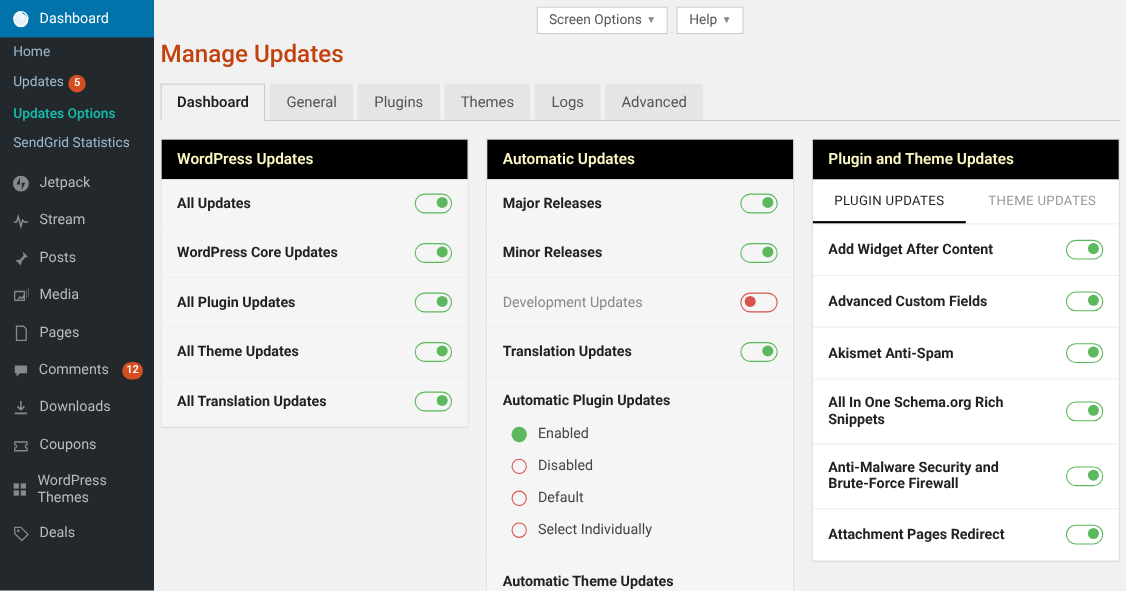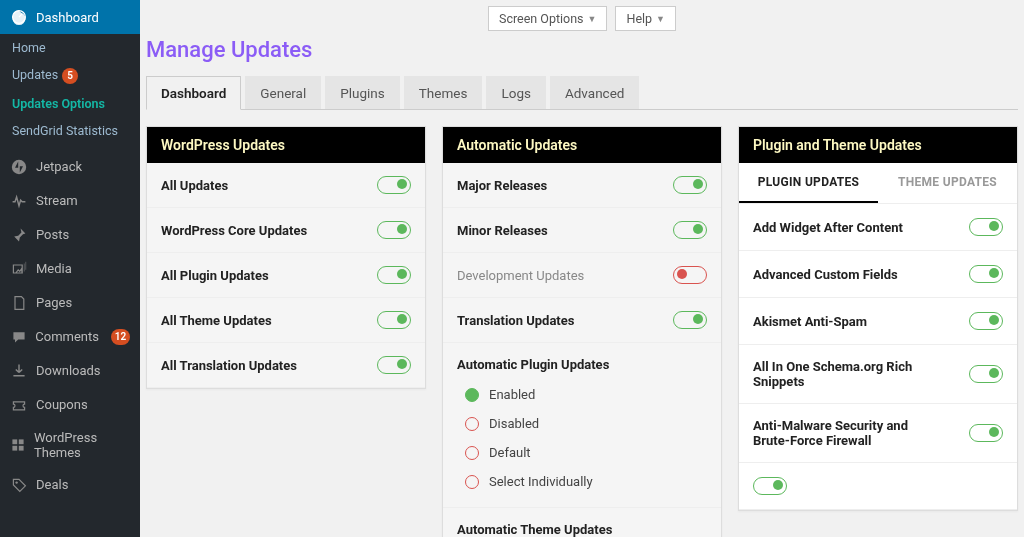--- a/index.html
+++ b/index.html
@@ -12,40 +12,40 @@
 .side-sub { padding:6px 10px 6px 12px; font-size:12.5px; color:#9dbad0; cursor:pointer; }
 .side-sub.active { color:#14b8a6; font-weight:600; }
 .side-sep { height:6px; }
 .badge { display:inline-flex; align-items:center; justify-content:center; min-width:16px; height:16px; padding:0 4px; border-radius:8px; background:#d54e21; color:#fff; font-size:10px; font-weight:600; margin-left:4px; }
 .side-icon { width:18px; height:18px; display:flex; align-items:center; justify-content:center; color:#888; }
 .side-item.current .side-icon { color:#fff; }
 .main { flex:1; display:flex; flex-direction:column; overflow:hidden;align-items:center; }
 .topbar { display:flex; justify-content:flex-end; gap:8px; padding:6px 10px 0; }
 .topbtn { background:#fff; border:1px solid #ccc; padding:4px 10px; font-size:12.5px; color:#555; cursor:pointer; display:flex; align-items:center; gap:4px; }
 .pgwrap { padding:0 18px 18px; overflow:hidden; }
-h1.page-title { font-size:22px; font-weight:500; margin:6px 0 14px; color:#8b5cf6; }
+h1.page-title { font-size:22px; font-weight:500; margin:6px 0 14px; color:#c2410c; }
 .tabs { display:flex; border-bottom:1px solid #ccc; margin-bottom:16px; }
 .tab { padding:8px 14px; font-size:13.5px; color:#555; border:1px solid transparent; border-bottom:none; cursor:pointer; background:#e5e5e5; margin-right:4px; }
 .tab.active { background:#f1f1f1; border-color:#ccc; color:#222; font-weight:600; border-bottom:1px solid #f1f1f1; margin-bottom:-1px; }
 .cols { display:flex; gap:16px; align-items:flex-start; }
 .card { width:280px; background:#fff; border:1px solid #ddd; box-shadow:0 1px 2px rgba(0,0,0,.04); }
 .card-hd { background:#000; color:#fef9c3; font-weight:600; font-size:14px; padding:10px 14px; }
 .row { display:flex; align-items:center; justify-content:space-between; padding:13px 14px; border-bottom:1px solid #eee; background:#f5f5f5; }
 .row .lbl { font-size:13px; font-weight:700; color:#222; }
 .row.muted .lbl { font-weight:400; color:#888; }
 .toggle { width:34px; height:18px; border-radius:10px; border:1.5px solid #5cb85c; position:relative; cursor:pointer; }
 .toggle::after { content:""; position:absolute; width:10px; height:10px; border-radius:50%; background:#5cb85c; top:2px; right:3px; }
 .toggle.off { border-color:#d9534f; }
 .toggle.off::after { background:#d9534f; left:3px; right:auto; }
 .sect-title { font-size:13px; font-weight:700; padding:14px 14px 8px; color:#222; background:#f5f5f5; }
 .radio-row { display:flex; align-items:center; gap:10px; padding:7px 22px; font-size:13px; color:#444; background:#f5f5f5; cursor:pointer; }
 .radio-row .rcirc { width:14px; height:14px; border:1.5px solid #d9534f; border-radius:50%; }
 .radio-row.sel .rcirc { border-color:#5cb85c; background:#5cb85c; }
 .subtabs { display:flex; border-bottom:1px solid #eee; }
-.subtab { flex:1; text-align:center; padding:12px 6px; font-size:12px; font-weight:700; letter-spacing:.3px; color:#999; cursor:pointer; }
+.subtab { flex:1; text-align:center; padding:12px 6px; font-size:12px; font-weight:400; letter-spacing:.3px; color:#999; cursor:pointer; }
 .subtab.active { color:#222; border-bottom:2px solid #000; }
 .prow { display:flex; align-items:center; justify-content:space-between; padding:14px 14px; border-bottom:1px solid #eee;gap:20px; }
 .prow .plbl { font-size:13px; font-weight:700; color:#222; max-width:180px; }
 .caret { font-size:9px; color:#888; }
 svg{width:16px;height:16px;fill:currentColor;}
 </style>
 </head>
 <body>
 
 <div class="app">
@@ -270,20 +270,21 @@
               </div>
               <div class="prow">
                 <span class="plbl">All In One Schema.org Rich Snippets</span>
                 <span class="toggle"></span>
               </div>
               <div class="prow">
                 <span class="plbl">Anti-Malware Security and Brute-Force Firewall</span>
                 <span class="toggle"></span>
               </div>
               <div class="prow">
+                <span class="plbl">Attachment Pages Redirect</span>
                 <span class="toggle"></span>
               </div>
             </div>
         </div>
       </div>
     </div>
   </div>
 </div>
 
 </body></html>

